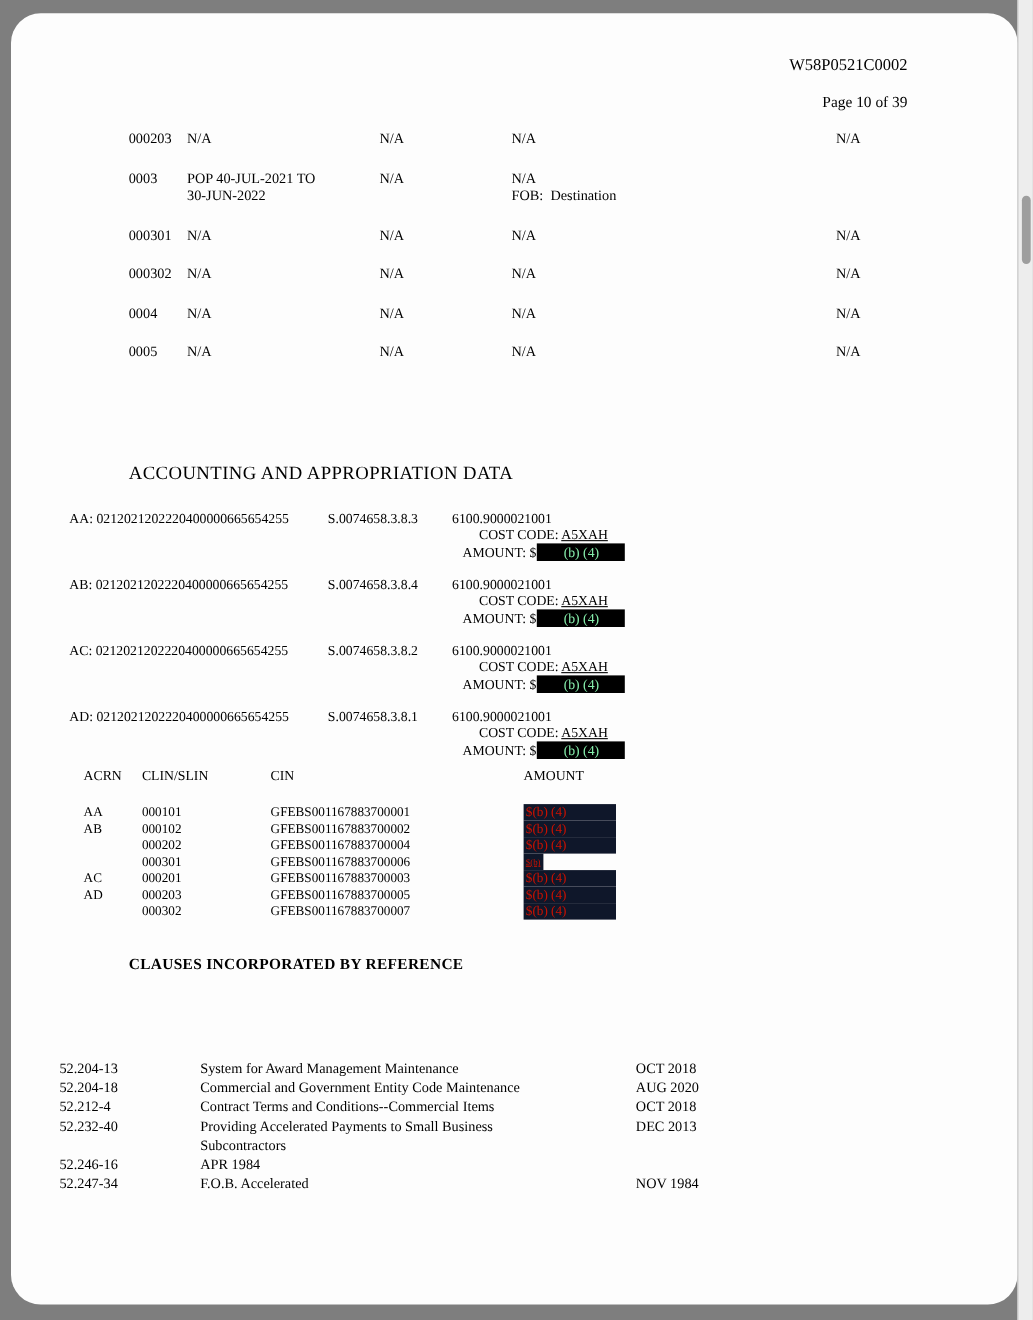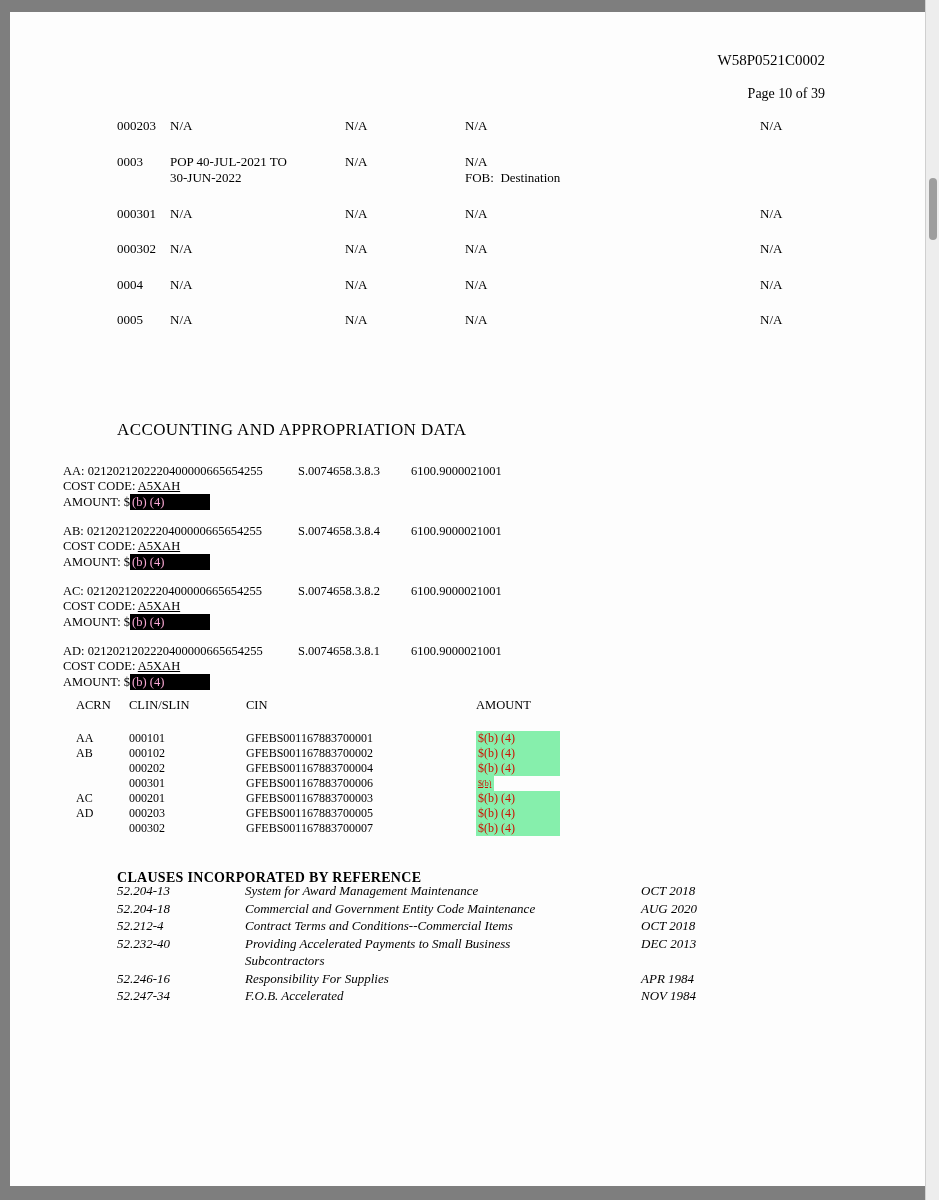--- a/index.html
+++ b/index.html
@@ -8,20 +8,21 @@
     background:#7e7e7e;
     font-family:"Liberation Serif", serif;
     color:#000;
     position:relative;
     overflow:hidden;
   }
   .page {
     position:absolute; left:10px; top:12px;
     width:915px; height:1174px;
     background:#fdfdfd;
+    border-radius:27px;
   }
   
   .scrollbar {
     position:absolute; right:0; top:0; width:14px; height:1200px;
     background:#ededed; border-left:1px solid #cfcfcf;
   }
   .scrollbar-thumb {
     position:absolute; left:3px; top:178px; width:8px; height:62px;
     background:#9e9e9e; border-radius:4px;
   }
@@ -38,47 +39,47 @@
   .pre { white-space:pre-line; }
   
   .acct-heading {
     position:absolute; top:408px; left:107px;
     font-size:17px; font-weight:normal; letter-spacing:0.4px;
   }
   
   .acct-entries { position:absolute; top:452px; left:0; right:0; padding-left:53px; font-size:12.5px; }
   .acct-entry { margin-bottom:14px; }
   .acct-line { display:grid; grid-template-columns:235px 113px 1fr; line-height:15px; }
-  .acct-sub { line-height:15px; }
+  .acct-sub { line-height:15px;text-align:center; }
   .cc-value { text-decoration:underline; }
   .redact {
     display:inline-block; width:80px; height:16px; line-height:16px;
-    background:#000; color:#f9a8d4; font-size:12.5px;
+    background:#000; color:#86efac; font-size:12.5px;
     padding-left:2px; overflow:hidden; vertical-align:-4px;
   }
   
   .acrn-table { position:absolute; top:686px; left:0; right:0; padding-left:66px; font-size:12px; }
   .acrn-row {
     display:grid;
     grid-template-columns:53px 117px 230px 1fr;
     line-height:15px;
   }
   .acrn-head { font-size:12.5px; margin-bottom:18px; }
   .redact-amt {
     display:block; width:84px; height:15px; line-height:15px;
-    background:#86efac; color:#cc1100; font-size:12px;
+    background:#0f172a; color:#cc1100; font-size:12px;
     padding-left:2px; overflow:hidden;
   }
   .redact-amt.narrow { width:18px; font-size:8px;text-decoration:underline; }
   
   .clauses-heading {
     position:absolute; top:858px; left:107px;
     font-size:14px; font-weight:bold; letter-spacing:0.3px;
   }
-  .clauses-table { position:absolute; top:870px; left:0; right:0; padding-left:107px; font-size:13px;font-style:italic; }
+  .clauses-table { position:absolute; top:950px; left:0; right:0; padding-left:44px; font-size:13px; }
   .clause-row {
     display:grid;
     grid-template-columns:128px 396px 1fr;
     line-height:17.5px;
   }
 </style>
 </head>
 <body>
 
 <div class="page">
@@ -283,21 +284,20 @@
       <span>OCT 2018</span>
     </div>
     <div class="clause-row">
       <span>52.232-40</span>
       <span class="pre">Providing Accelerated Payments to Small Business
 Subcontractors</span>
       <span>DEC 2013</span>
     </div>
     <div class="clause-row">
       <span>52.246-16</span>
-      <span class="pre">Responsibility For Supplies</span>
       <span>APR 1984</span>
     </div>
     <div class="clause-row">
       <span>52.247-34</span>
       <span class="pre">F.O.B. Accelerated</span>
       <span>NOV 1984</span>
     </div>
   </div>
 
 </div>

